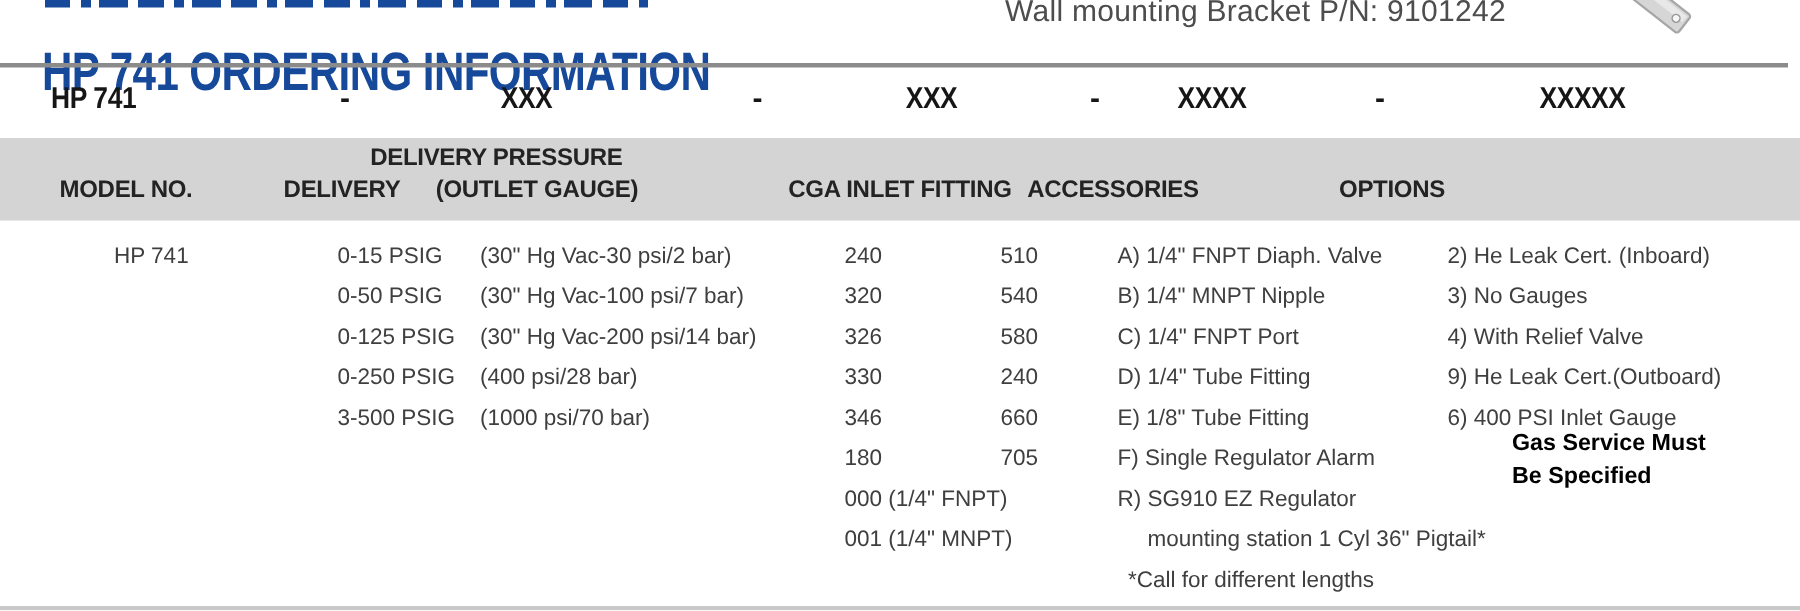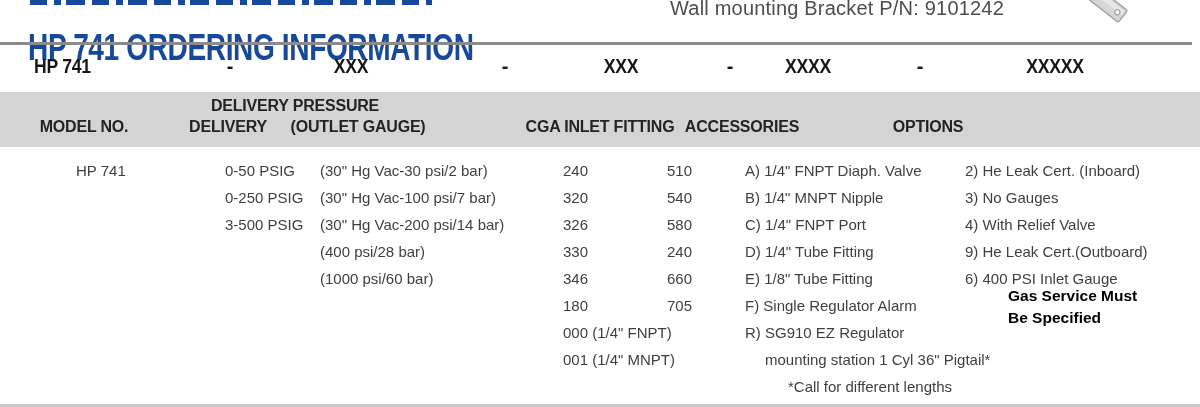--- a/index.html
+++ b/index.html
@@ -33,41 +33,41 @@
     position:absolute;top:55px;font-weight:bold;font-size:20px;color:#161616;
     letter-spacing:-0.3px;white-space:nowrap;transform:scaleX(0.88);
   }
   .code-model{left:34px;transform-origin:left center;}
   .code-c{width:140px;text-align:center;transform-origin:center;}
   .code-dash{position:absolute;top:55px;width:20px;text-align:center;font-weight:bold;font-size:20px;color:#161616;}
 
   
   .band{position:absolute;left:0;top:92px;width:1200px;height:55px;background:var(--band-gray,#D4D4D4);}
   .group-hdr{
-    position:absolute;left:175px;top:5px;width:240px;text-align:center;
+    position:absolute;left:175px;top:5px;width:240px;text-align:right;
     font-weight:bold;font-size:16px;color:#232323;letter-spacing:-0.2px;white-space:nowrap;
   }
   .col-hdr{
     position:absolute;top:26px;width:220px;text-align:center;
     font-weight:bold;font-size:16px;color:#232323;letter-spacing:-0.2px;white-space:nowrap;
   }
   .ch-model{left:-26px;} .ch-delivery{left:118px;} .ch-gauge{left:248px;}
   .ch-cga{left:490px;} .ch-acc{left:632px;} .ch-opt{left:818px;}
 
   
   .col{position:absolute;top:157px;font-size:15px;line-height:27px;color:var(--body-text,#3F3F3F);white-space:nowrap;}
   .col-model{left:76px;}
   .col-delivery{left:225px;}
   .col-gauge{left:320px;}
   .col-cga1{left:563px;}
   .col-cga2{left:667px;}
   .col-acc{left:745px;}
   .col-opt{left:965px;}
   .col-acc div:nth-child(8){padding-left:20px;}
-  .col-acc div:nth-child(9){padding-left:7px;margin-left:36px;}
+  .col-acc div:nth-child(9){padding-left:7px;}
   .opt-note{
     position:absolute;left:1008px;top:285px;font-size:15.5px;font-weight:bold;
     line-height:22px;color:#000000;white-space:nowrap;
   }
   .bottom-rule{position:absolute;left:0;top:404px;width:1200px;height:3px;background:#c9c9c9;}
 </style>
 </head>
 <body>
 
 <div class="stage">
@@ -107,31 +107,33 @@
     <div class="col-hdr ch-delivery">DELIVERY</div>
     <div class="col-hdr ch-gauge">(OUTLET GAUGE)</div>
     <div class="col-hdr ch-acc">ACCESSORIES</div>
     <div class="col-hdr ch-cga">CGA INLET FITTING</div>
     <div class="col-hdr ch-opt">OPTIONS</div>
   </div>
 
   <div class="col col-model">HP 741</div>
 
   <div class="col col-delivery">
+      <div>0-15 PSIG</div>
       <div>0-50 PSIG</div>
+      <div>0-125 PSIG</div>
       <div>0-250 PSIG</div>
       <div>3-500 PSIG</div>
     </div>
 
   <div class="col col-gauge">
       <div>(30" Hg Vac-30 psi/2 bar)</div>
       <div>(30" Hg Vac-100 psi/7 bar)</div>
       <div>(30" Hg Vac-200 psi/14 bar)</div>
       <div>(400 psi/28 bar)</div>
-      <div>(1000 psi/60 bar)</div>
+      <div>(1000 psi/70 bar)</div>
     </div>
 
   <div class="col col-cga1">
       <div>240</div>
       <div>320</div>
       <div>326</div>
       <div>330</div>
       <div>346</div>
       <div>180</div>
       <div>000 (1/4" FNPT)</div>

